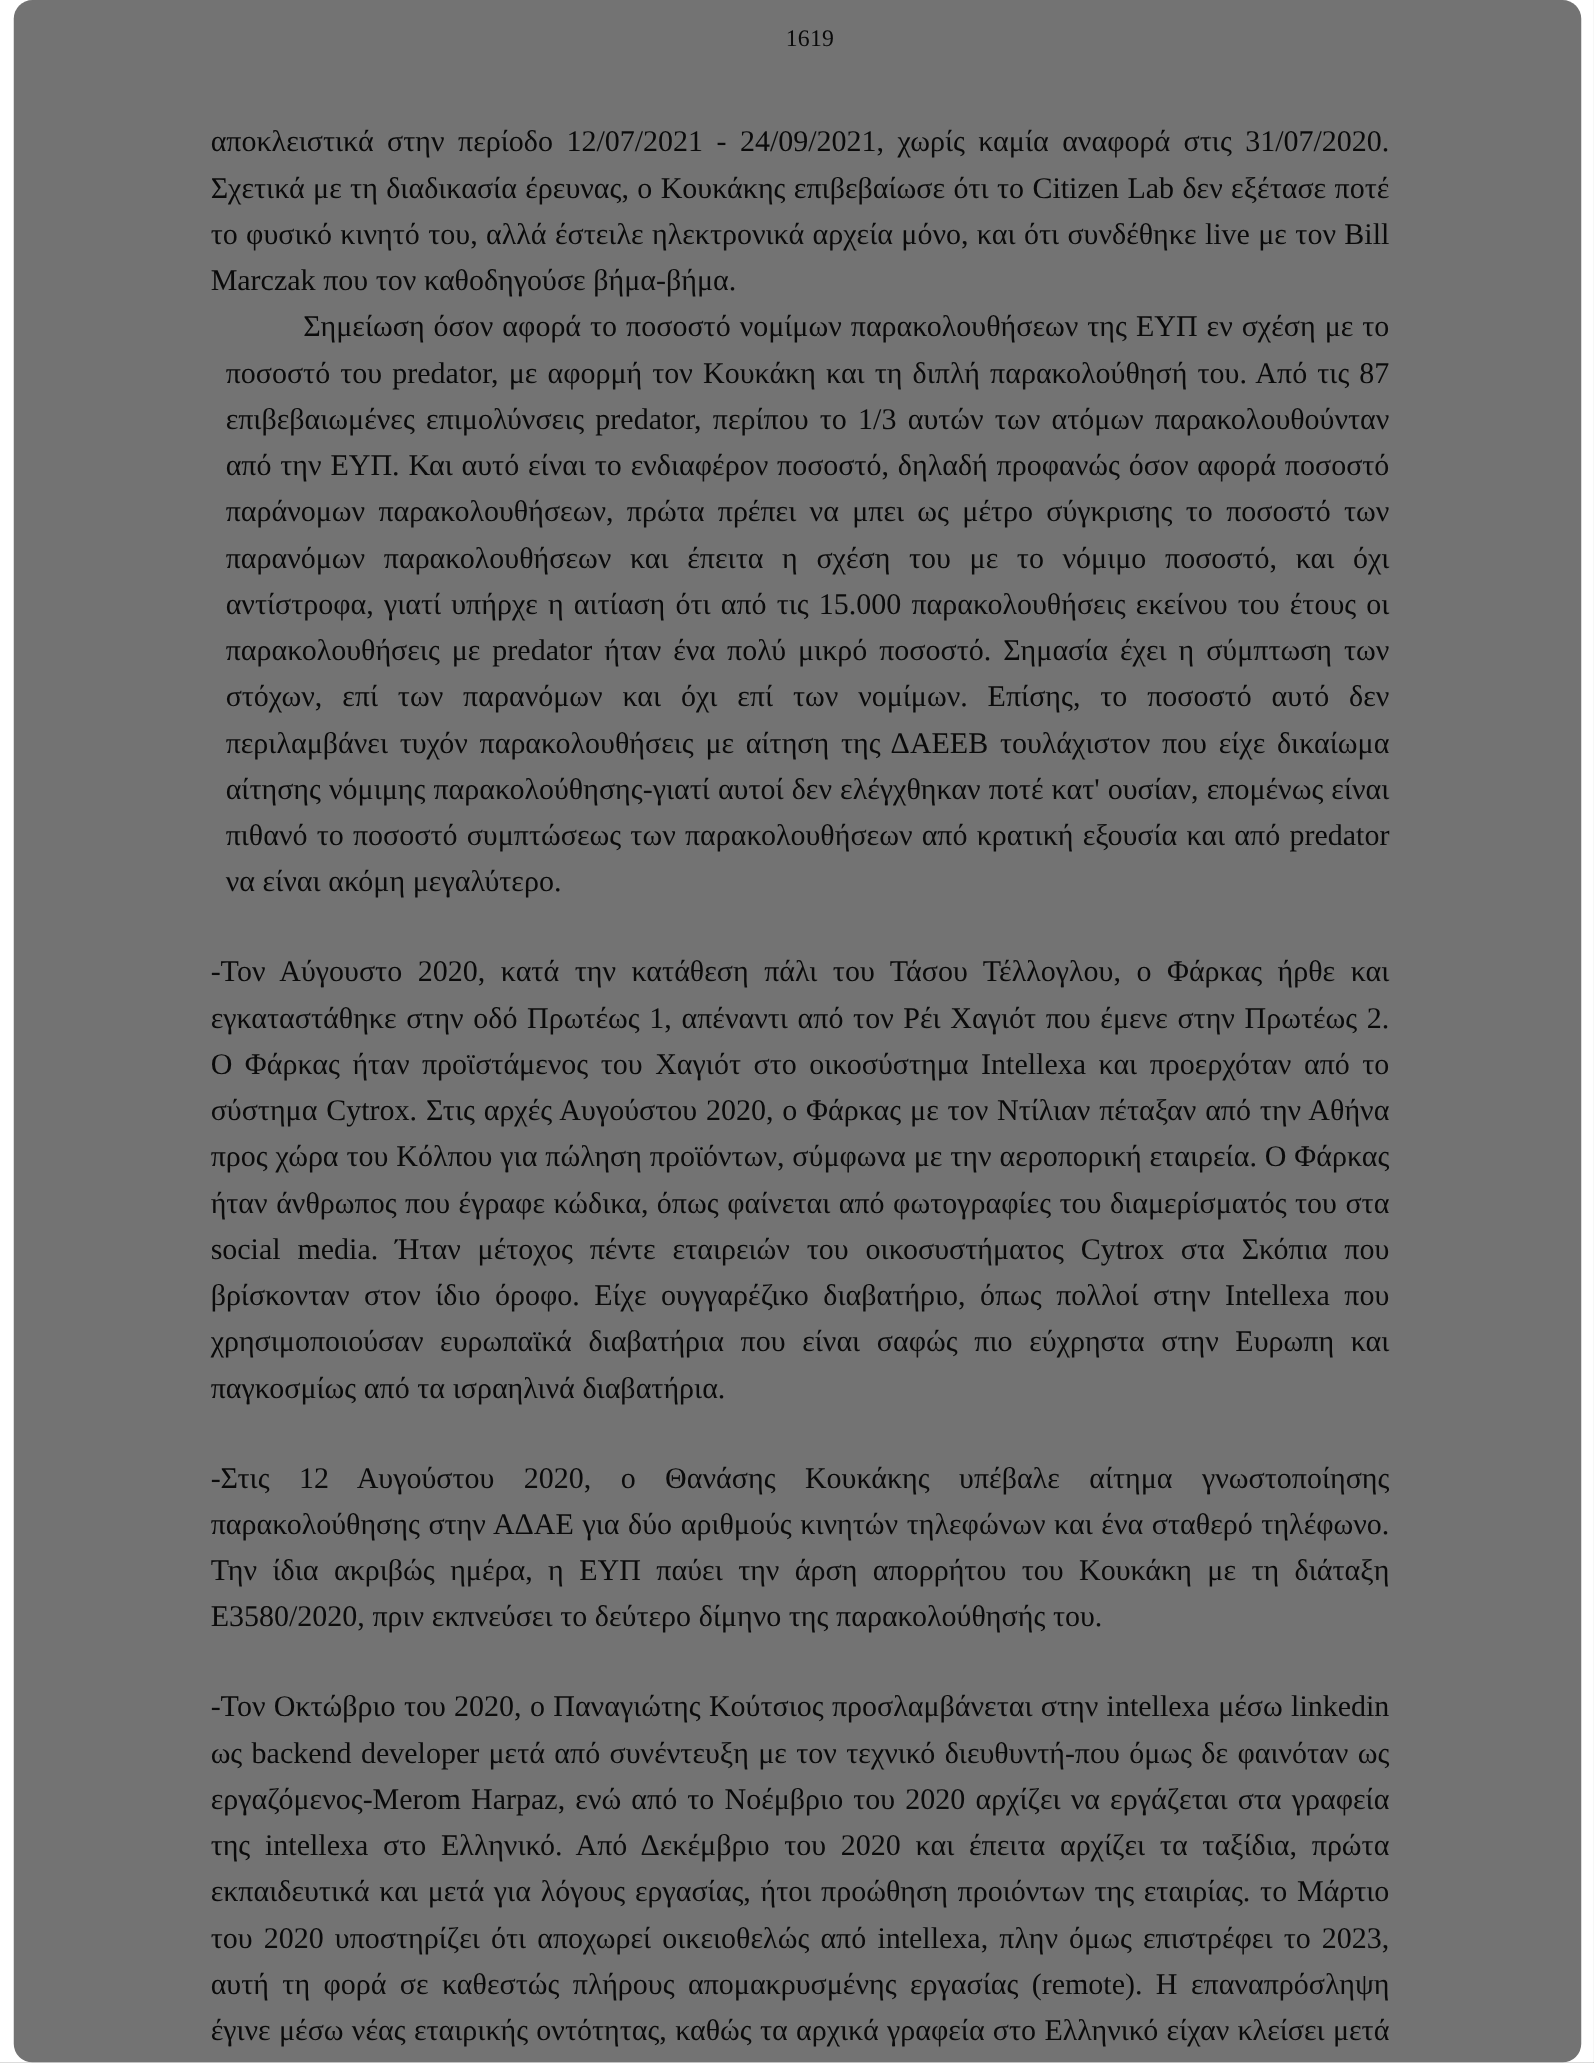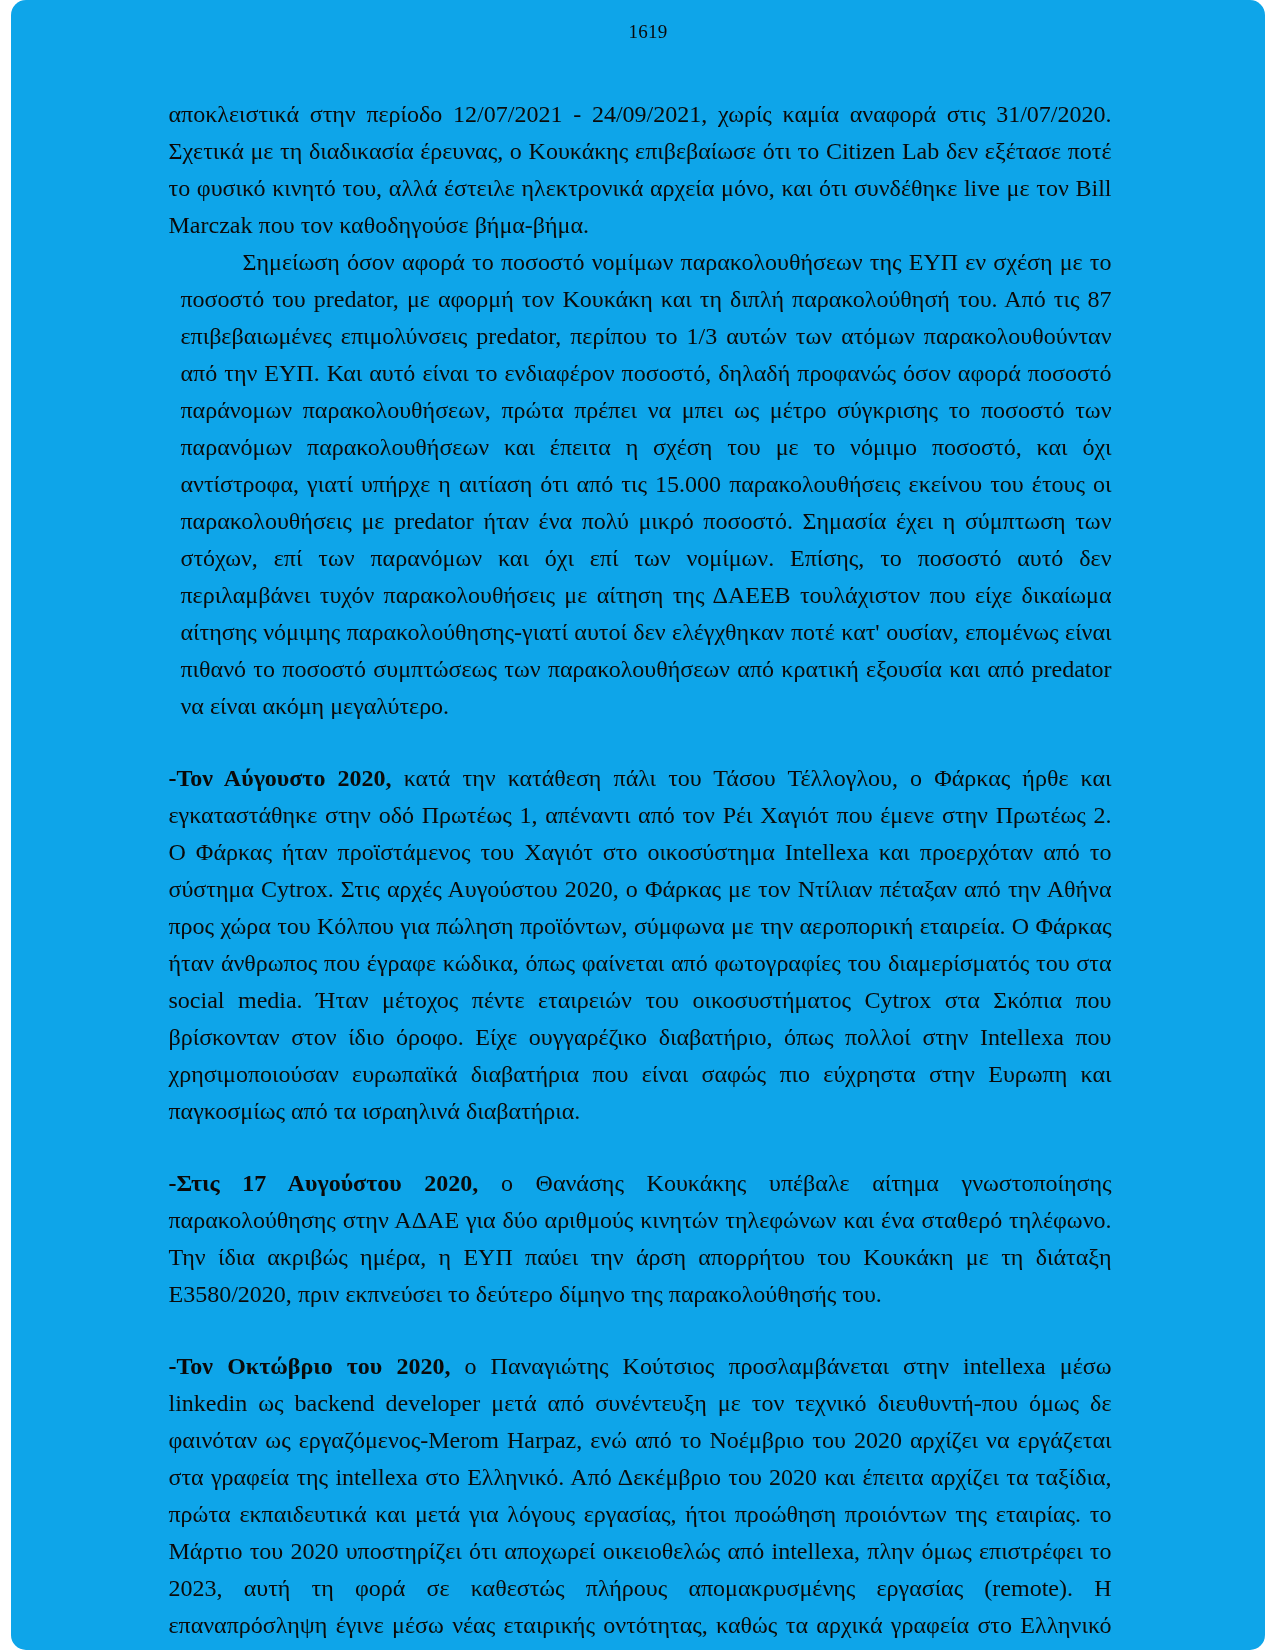--- a/index.html
+++ b/index.html
@@ -4,21 +4,21 @@
 <style>
   html, body {
     margin: 0;
     padding: 0;
     background: #ffffff;
   }
   .page {
     position: relative;
     width: 1254px;
     height: 1650px;
-    background: #0ea5e9;
+    background: #737373;
     margin: 0 auto;
     overflow: hidden;
     font-family: "Liberation Serif", "DejaVu Serif", serif;
     color: #0a0a0a;
     border-radius: 15px;
   }
   .page-number {
     position: absolute;
     top: 22px;
     left: 0;
@@ -45,21 +45,21 @@
     word-spacing: 0.1px;
   }
   p.para.indent {
     text-indent: 62px;
     margin-left: 12px;
   }
   p.gap-before {
     margin-top: 35px;
   }
   .lead {
-    font-weight: bold;
+    font-weight: normal;
   }
   
   p.para:last-child {
     margin-bottom: 0;
   }
 </style>
 </head>
 <body>
 
 <div class="page">
@@ -67,19 +67,19 @@
   <div class="page-number">1619</div>
 
   <div class="body-block">
 
     <p class="para" id="p1"><span>αποκλειστικά στην περίοδο 12/07/2021 - 24/09/2021, χωρίς καμία αναφορά στις 31/07/2020. Σχετικά με τη διαδικασία έρευνας, ο Κουκάκης επιβεβαίωσε ότι το Citizen Lab δεν εξέτασε ποτέ το φυσικό κινητό του, αλλά έστειλε ηλεκτρονικά αρχεία μόνο, και ότι συνδέθηκε live με τον Bill Marczak που τον καθοδηγούσε βήμα-βήμα.</span></p>
 
     <p class="para indent" id="p2"><span>Σημείωση όσον αφορά το ποσοστό νομίμων παρακολουθήσεων της ΕΥΠ εν σχέση με το ποσοστό του predator, με αφορμή τον Κουκάκη και τη διπλή παρακολούθησή του. Από τις 87 επιβεβαιωμένες επιμολύνσεις predator, περίπου το 1/3 αυτών των ατόμων παρακολουθούνταν από την ΕΥΠ. Και αυτό είναι το ενδιαφέρον ποσοστό, δηλαδή προφανώς όσον αφορά ποσοστό παράνομων παρακολουθήσεων, πρώτα πρέπει να μπει ως μέτρο σύγκρισης το ποσοστό των παρανόμων παρακολουθήσεων και έπειτα η σχέση του με το νόμιμο ποσοστό, και όχι αντίστροφα, γιατί υπήρχε η αιτίαση ότι από τις 15.000 παρακολουθήσεις εκείνου του έτους οι παρακολουθήσεις με predator ήταν ένα πολύ μικρό ποσοστό. Σημασία έχει η σύμπτωση των στόχων, επί των παρανόμων και όχι επί των νομίμων. Επίσης, το ποσοστό αυτό δεν περιλαμβάνει τυχόν παρακολουθήσεις με αίτηση της ΔΑΕΕΒ τουλάχιστον που είχε δικαίωμα αίτησης νόμιμης παρακολούθησης-γιατί αυτοί δεν ελέγχθηκαν ποτέ κατ' ουσίαν, επομένως είναι πιθανό το ποσοστό συμπτώσεως των παρακολουθήσεων από κρατική εξουσία και από predator να είναι ακόμη μεγαλύτερο.</span></p>
 
     <p class="para gap-before" id="p3"><span class="lead">-Τον Αύγουστο 2020,</span><span> κατά την κατάθεση πάλι του Τάσου Τέλλογλου, ο Φάρκας ήρθε και εγκαταστάθηκε στην οδό Πρωτέως 1, απέναντι από τον Ρέι Χαγιότ που έμενε στην Πρωτέως 2. Ο Φάρκας ήταν προϊστάμενος του Χαγιότ στο οικοσύστημα Intellexa και προερχόταν από το σύστημα Cytrox. Στις αρχές Αυγούστου 2020, ο Φάρκας με τον Ντίλιαν πέταξαν από την Αθήνα προς χώρα του Κόλπου για πώληση προϊόντων, σύμφωνα με την αεροπορική εταιρεία. Ο Φάρκας ήταν άνθρωπος που έγραφε κώδικα, όπως φαίνεται από φωτογραφίες του διαμερίσματός του στα social media. Ήταν μέτοχος πέντε εταιρειών του οικοσυστήματος Cytrox στα Σκόπια που βρίσκονταν στον ίδιο όροφο. Είχε ουγγαρέζικο διαβατήριο, όπως πολλοί στην Intellexa που χρησιμοποιούσαν ευρωπαϊκά διαβατήρια που είναι σαφώς πιο εύχρηστα στην Ευρωπη και παγκοσμίως από τα ισραηλινά διαβατήρια.</span></p>
 
-    <p class="para gap-before" id="p4"><span class="lead">-Στις 17 Αυγούστου 2020,</span><span> ο Θανάσης Κουκάκης υπέβαλε αίτημα γνωστοποίησης παρακολούθησης στην ΑΔΑΕ για δύο αριθμούς κινητών τηλεφώνων και ένα σταθερό τηλέφωνο. Την ίδια ακριβώς ημέρα, η ΕΥΠ παύει την άρση απορρήτου του Κουκάκη με τη διάταξη Ε3580/2020, πριν εκπνεύσει το δεύτερο δίμηνο της παρακολούθησής του.</span></p>
+    <p class="para gap-before" id="p4"><span class="lead">-Στις 12 Αυγούστου 2020,</span><span> ο Θανάσης Κουκάκης υπέβαλε αίτημα γνωστοποίησης παρακολούθησης στην ΑΔΑΕ για δύο αριθμούς κινητών τηλεφώνων και ένα σταθερό τηλέφωνο. Την ίδια ακριβώς ημέρα, η ΕΥΠ παύει την άρση απορρήτου του Κουκάκη με τη διάταξη Ε3580/2020, πριν εκπνεύσει το δεύτερο δίμηνο της παρακολούθησής του.</span></p>
 
     <p class="para gap-before" id="p5"><span class="lead">-Τον Οκτώβριο του 2020,</span><span> ο Παναγιώτης Κούτσιος προσλαμβάνεται στην intellexa μέσω linkedin ως backend developer μετά από συνέντευξη με τον τεχνικό διευθυντή-που όμως δε φαινόταν ως εργαζόμενος-Merom Harpaz, ενώ από το Νοέμβριο του 2020 αρχίζει να εργάζεται στα γραφεία της intellexa στο Ελληνικό. Από Δεκέμβριο του 2020 και έπειτα αρχίζει τα ταξίδια, πρώτα εκπαιδευτικά και μετά για λόγους εργασίας, ήτοι προώθηση προιόντων της εταιρίας. το Μάρτιο του 2020 υποστηρίζει ότι αποχωρεί οικειοθελώς από intellexa, πλην όμως επιστρέφει το 2023, αυτή τη φορά σε καθεστώς πλήρους απομακρυσμένης εργασίας (remote). Η επαναπρόσληψη έγινε μέσω νέας εταιρικής οντότητας, καθώς τα αρχικά γραφεία στο Ελληνικό είχαν κλείσει μετά το σκάνδαλο του Αυγούστου 2022. Η εργασία γινόταν εξ ολοκλήρου από το σπίτι, χωρίς φυσική παρουσία σε γραφεία. Ο μάρτυρας συνέχισε να παρέχει backend development υπηρεσίες και τεχνική υποστήριξη για την υποδομή cloud των συστημάτων της εταιρίας. Η επικοινωνία με την ομάδα γινόταν μέσω διαδικτύου (video calls, encrypted messaging).</span></p>
 
   </div>
 
 </div>
 
 </body></html>

